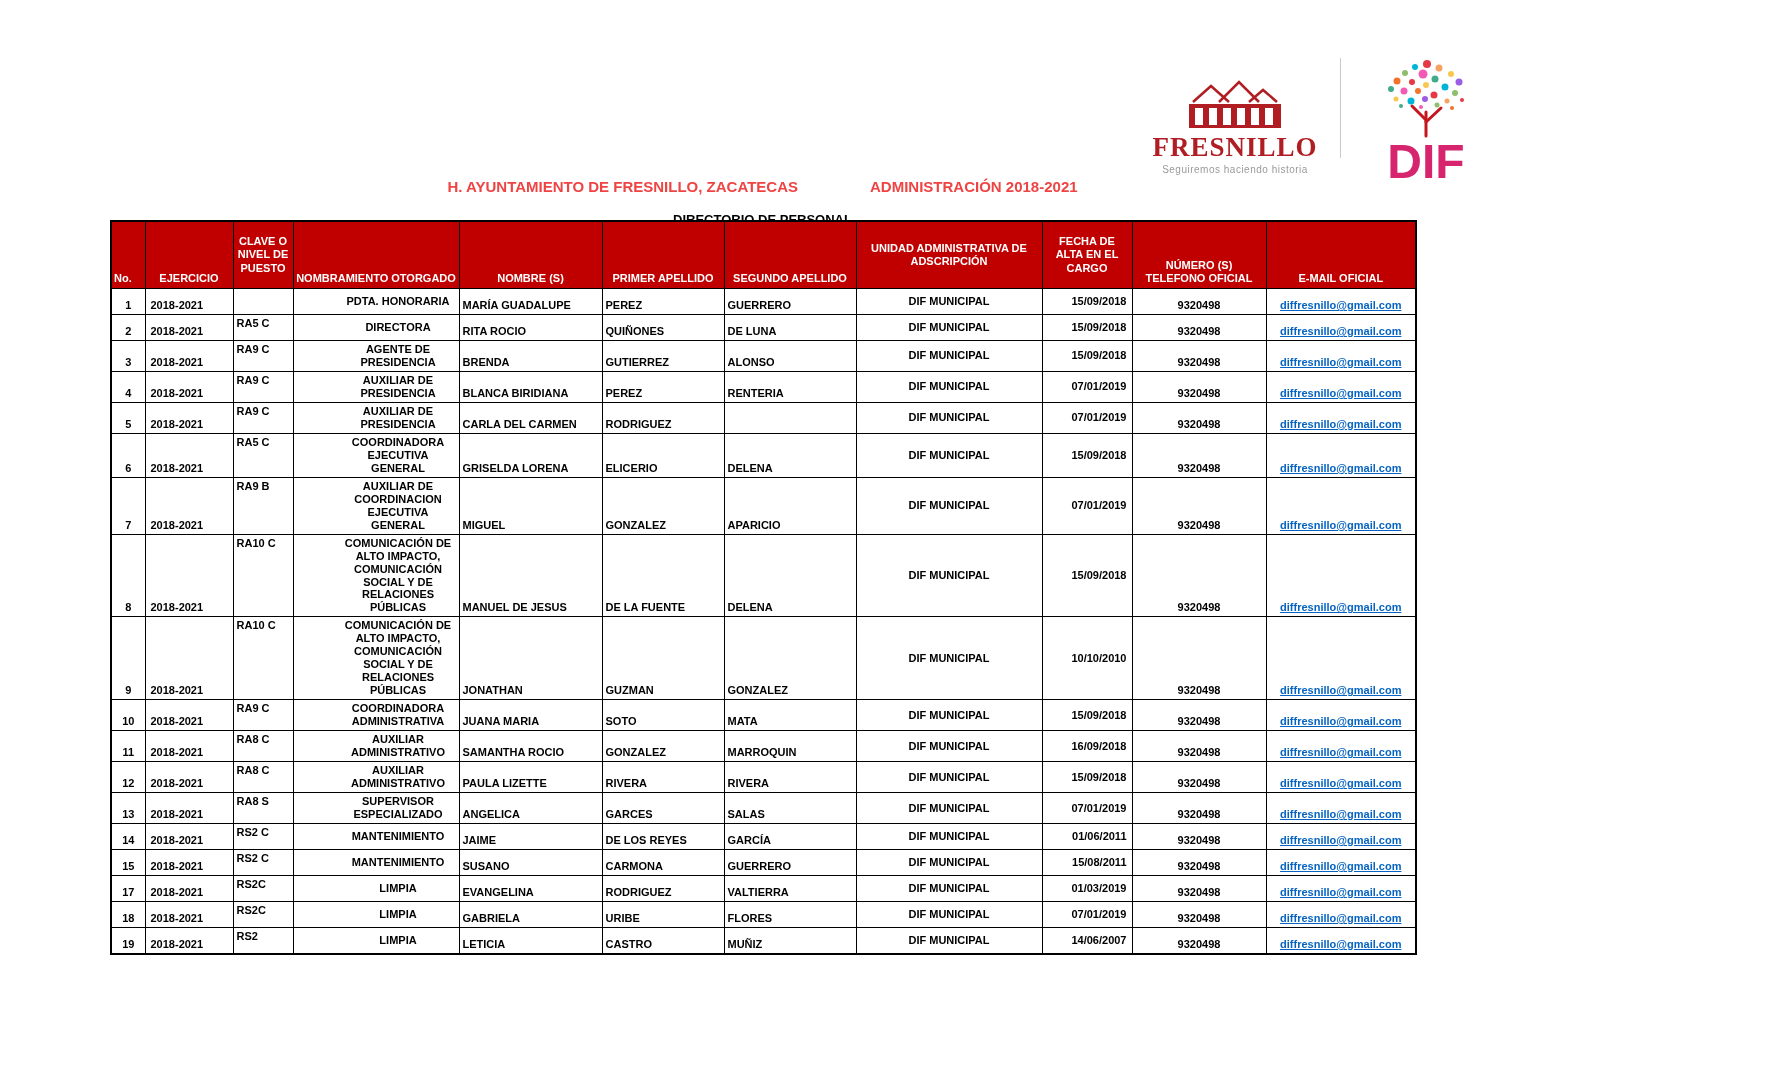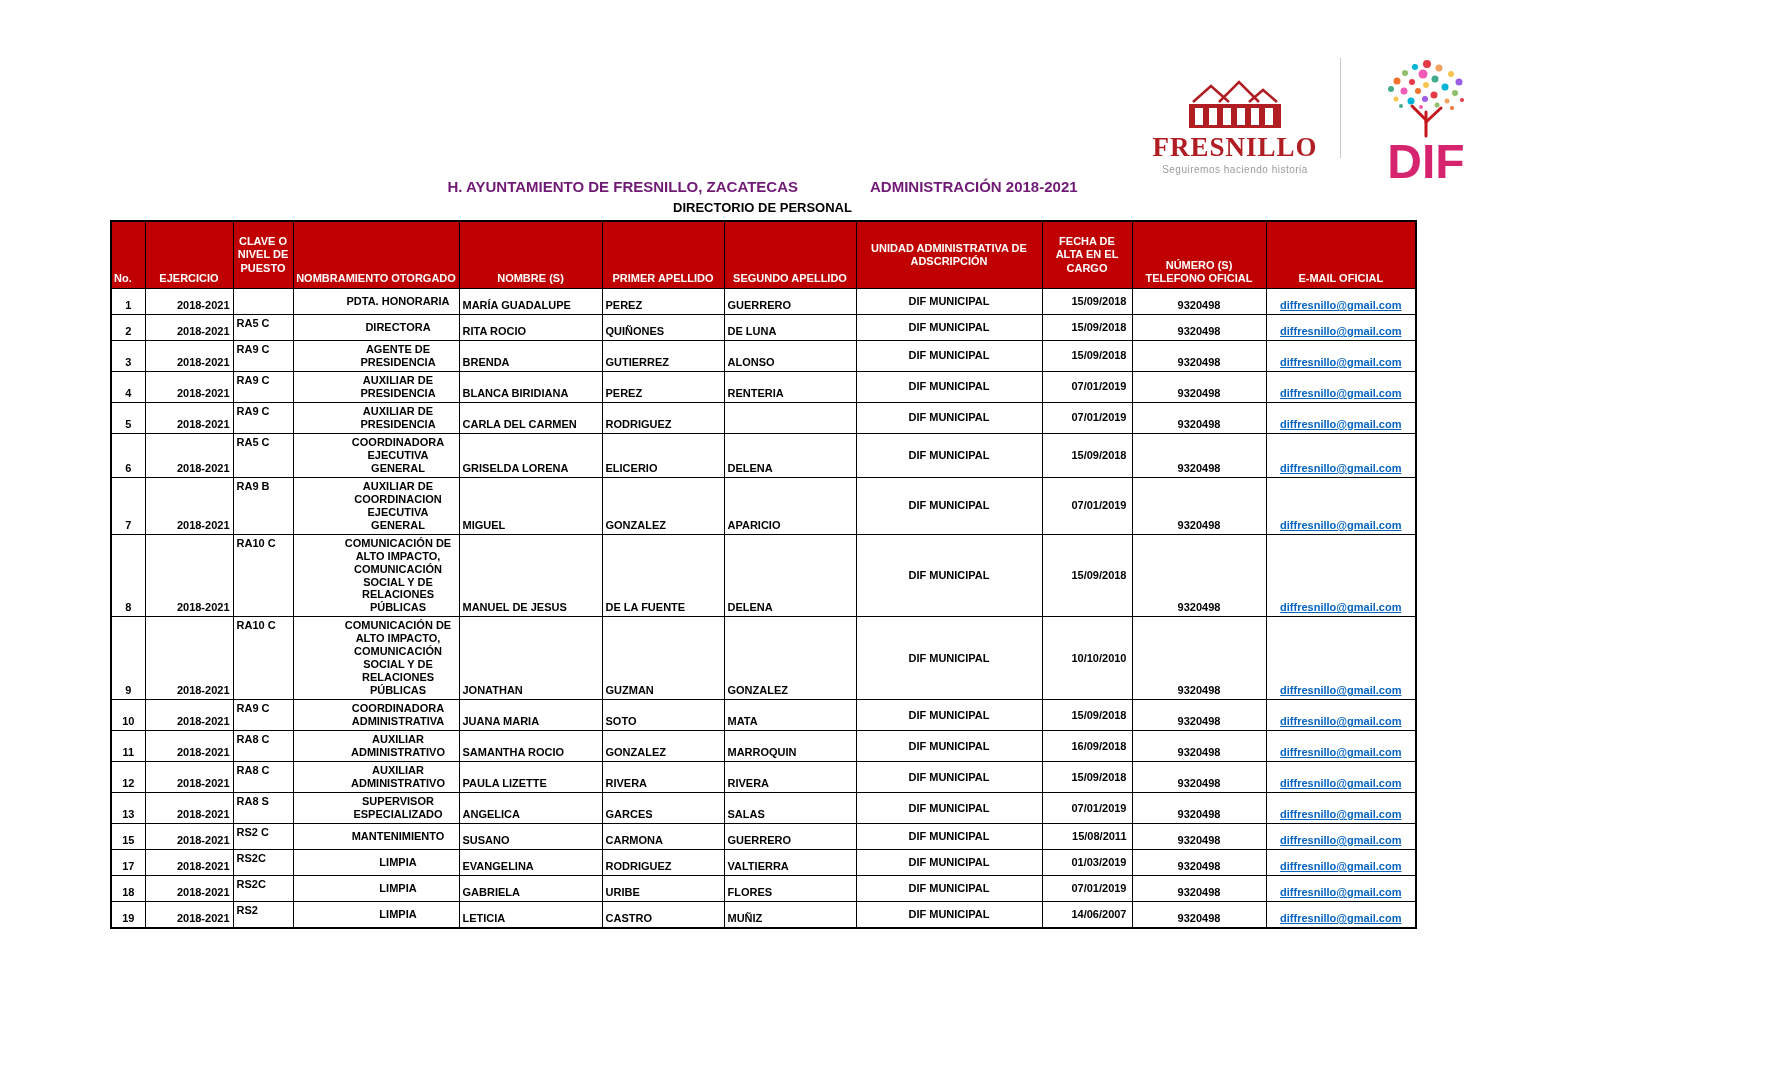--- a/index.html
+++ b/index.html
@@ -8,32 +8,32 @@
 
   
   .logos{position:absolute;top:12px;left:1150px;display:flex;align-items:flex-start;}
   .fresnillo{margin-top:24px;text-align:center;width:170px;}
   .fresnillo-name{font-family:"Liberation Serif",serif;font-weight:bold;font-size:27px;letter-spacing:1px;color:#B01E23;line-height:1;}
   .fresnillo-tagline{font-size:10px;color:#9a9a9a;margin-top:3px;letter-spacing:.5px;}
   .logo-divider{width:1px;height:100px;background:#c9c9c9;margin:4px 20px 0 20px;}
   .dif{width:130px;text-align:center;}
 
   
-  .title-row{position:absolute;left:110px;top:136px;width:1305px;display:flex;justify-content:center;gap:72px;font-weight:bold;font-size:15px;color:#701a75;}
-  .subtitle{position:absolute;left:110px;top:158px;width:1305px;text-align:center;font-weight:bold;font-size:13px;color:#000;}
+  .title-row{position:absolute;left:110px;top:136px;width:1305px;display:flex;justify-content:center;gap:72px;font-weight:bold;font-size:15px;color:#ef4444;}
+  .subtitle{position:absolute;left:110px;top:170px;width:1305px;text-align:center;font-weight:bold;font-size:13px;color:#000;}
 
   
   table.dir{position:absolute;left:110px;top:178px;width:1305px;border-collapse:collapse;table-layout:fixed;font-size:11px;font-weight:bold;color:#000;border:2px solid #000;}
   .dir th,.dir td{border:1px solid #000;overflow:hidden;word-wrap:break-word;}
   .dir thead th{background:#C00000;color:#fff;text-align:center;vertical-align:bottom;padding:3px 2px;height:60px;line-height:1.2;}
   .dir thead th.mid{vertical-align:middle;}
   .dir thead th.left{text-align:left;vertical-align:bottom;}
   .dir td{padding:2px 3px;height:21px;vertical-align:bottom;line-height:1.18;background:#fff;}
   .dir td.c0{text-align:center;}
-  .dir td.c1{text-align:right;padding-left:5px;}
+  .dir td.c1{text-align:left;padding-left:5px;}
   .dir td.c2{vertical-align:top;}
   .dir td.c3{text-align:center;vertical-align:middle;padding-left:47px;}
   .dir td.c7{text-align:center;vertical-align:middle;}
   .dir td.c8{text-align:right;vertical-align:middle;padding-right:5px;}
   .dir td.c9{text-align:center;}
   .dir td.c10{text-align:center;}
   a.email-link{color:#0563C1;text-decoration:underline;font-weight:bold;}
 </style>
 </head>
 <body>
@@ -301,20 +301,33 @@
           <td class="c3">SUPERVISOR ESPECIALIZADO</td>
           <td class="c4">ANGELICA</td>
           <td class="c5">GARCES</td>
           <td class="c6">SALAS</td>
           <td class="c7">DIF MUNICIPAL</td>
           <td class="c8">07/01/2019</td>
           <td class="c9">9320498</td>
           <td class="c10"><a href="#" class="email-link">diffresnillo@gmail.com</a></td>
         </tr>
         <tr>
+          <td class="c0">14</td>
+          <td class="c1">2018-2021</td>
+          <td class="c2">RS2 C</td>
+          <td class="c3">MANTENIMIENTO</td>
+          <td class="c4">JAIME</td>
+          <td class="c5">DE LOS REYES</td>
+          <td class="c6">GARCÍA</td>
+          <td class="c7">DIF MUNICIPAL</td>
+          <td class="c8">01/06/2011</td>
+          <td class="c9">9320498</td>
+          <td class="c10"><a href="#" class="email-link">diffresnillo@gmail.com</a></td>
+        </tr>
+        <tr>
           <td class="c0">15</td>
           <td class="c1">2018-2021</td>
           <td class="c2">RS2 C</td>
           <td class="c3">MANTENIMIENTO</td>
           <td class="c4">SUSANO</td>
           <td class="c5">CARMONA</td>
           <td class="c6">GUERRERO</td>
           <td class="c7">DIF MUNICIPAL</td>
           <td class="c8">15/08/2011</td>
           <td class="c9">9320498</td>

